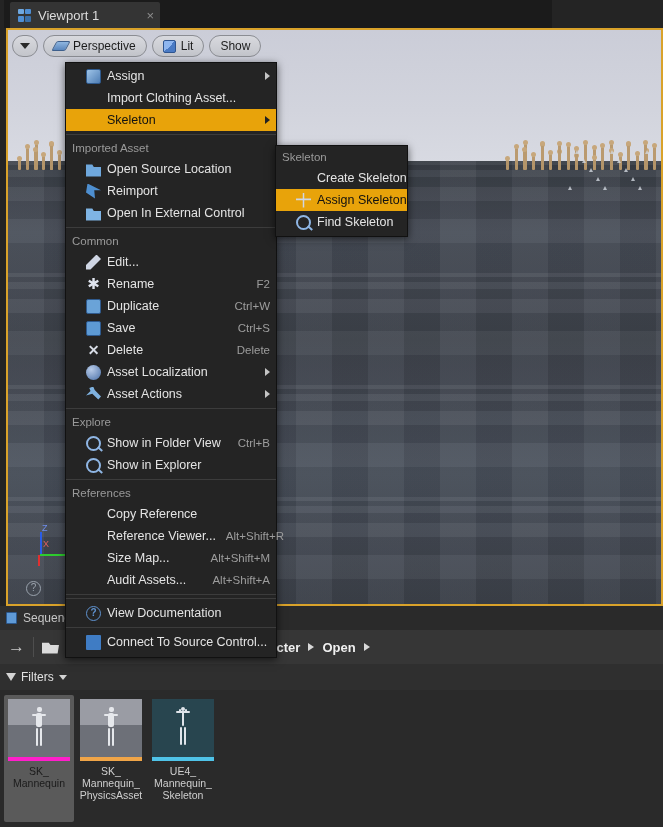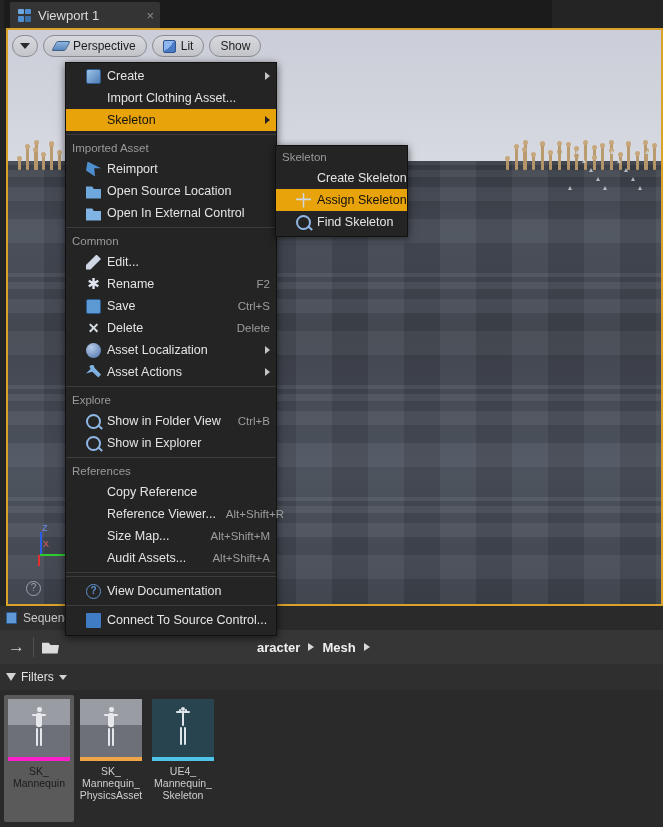--- a/index.html
+++ b/index.html
@@ -355,21 +355,21 @@
       <span class="seq-ico"></span>
       <span>Sequencer</span>
     </div>
 
     <div class="cb-toolbar">
       <span class="arrow-right">→</span>
       <span class="divider-v"></span>
       <span class="folder-ico"></span>
       <span class="crumb" style="margin-left:190px;">aracter</span>
       <span class="crumb-sep"></span>
-      <span class="crumb">Mesh</span>
+      <span class="crumb">Open</span>
       <span class="crumb-sep"></span>
     </div>
 
     <div class="filters-bar">
       <span class="filter-funnel"></span>
       <span class="filters-label">Filters</span>
       <span class="filters-caret"></span>
     </div>
 
     <div class="assets" id="assets">
@@ -420,58 +420,63 @@
           <div class="asset-name" style="white-space: pre-line;">UE4_
 Mannequin_
 Skeleton</div>
         </div>
       </div>
   </div>
 
   <div class="ctxmenu" id="ctxmenu">
       <div class="mi">
         <span class="ic ic-create"></span>
-        <span class="lbl">Create</span>
+        <span class="lbl">Assign</span>
         <span class="arr"></span>
       </div>
       <div class="mi">
         <span class="ic" style="visibility: hidden;"></span>
         <span class="lbl">Import Clothing Asset...</span>
       </div>
       <div class="mi hl">
         <span class="ic" style="visibility: hidden;"></span>
         <span class="lbl">Skeleton</span>
         <span class="arr"></span>
       </div>
       <div class="sep"></div>
       <div class="section">Imported Asset</div>
       <div class="mi">
+        <span class="ic ic-folderblue"></span>
+        <span class="lbl">Open Source Location</span>
+      </div>
+      <div class="mi">
         <span class="ic ic-reimport"></span>
         <span class="lbl">Reimport</span>
-      </div>
-      <div class="mi">
-        <span class="ic ic-folderblue"></span>
-        <span class="lbl">Open Source Location</span>
       </div>
       <div class="mi">
         <span class="ic ic-folderblue2"></span>
         <span class="lbl">Open In External Control</span>
       </div>
       <div class="sep"></div>
       <div class="section">Common</div>
       <div class="mi">
         <span class="ic ic-edit"></span>
         <span class="lbl">Edit...</span>
       </div>
       <div class="mi">
         <span class="ic ic-rename">✱</span>
         <span class="lbl">Rename</span>
         <span class="sc">F2</span>
       </div>
       <div class="mi">
+        <span class="ic ic-dup"></span>
+        <span class="lbl">Duplicate</span>
+        <span class="sc">Ctrl+W</span>
+      </div>
+      <div class="mi">
         <span class="ic ic-save"></span>
         <span class="lbl">Save</span>
         <span class="sc">Ctrl+S</span>
       </div>
       <div class="mi">
         <span class="ic ic-del">✕</span>
         <span class="lbl">Delete</span>
         <span class="sc">Delete</span>
       </div>
       <div class="mi">

